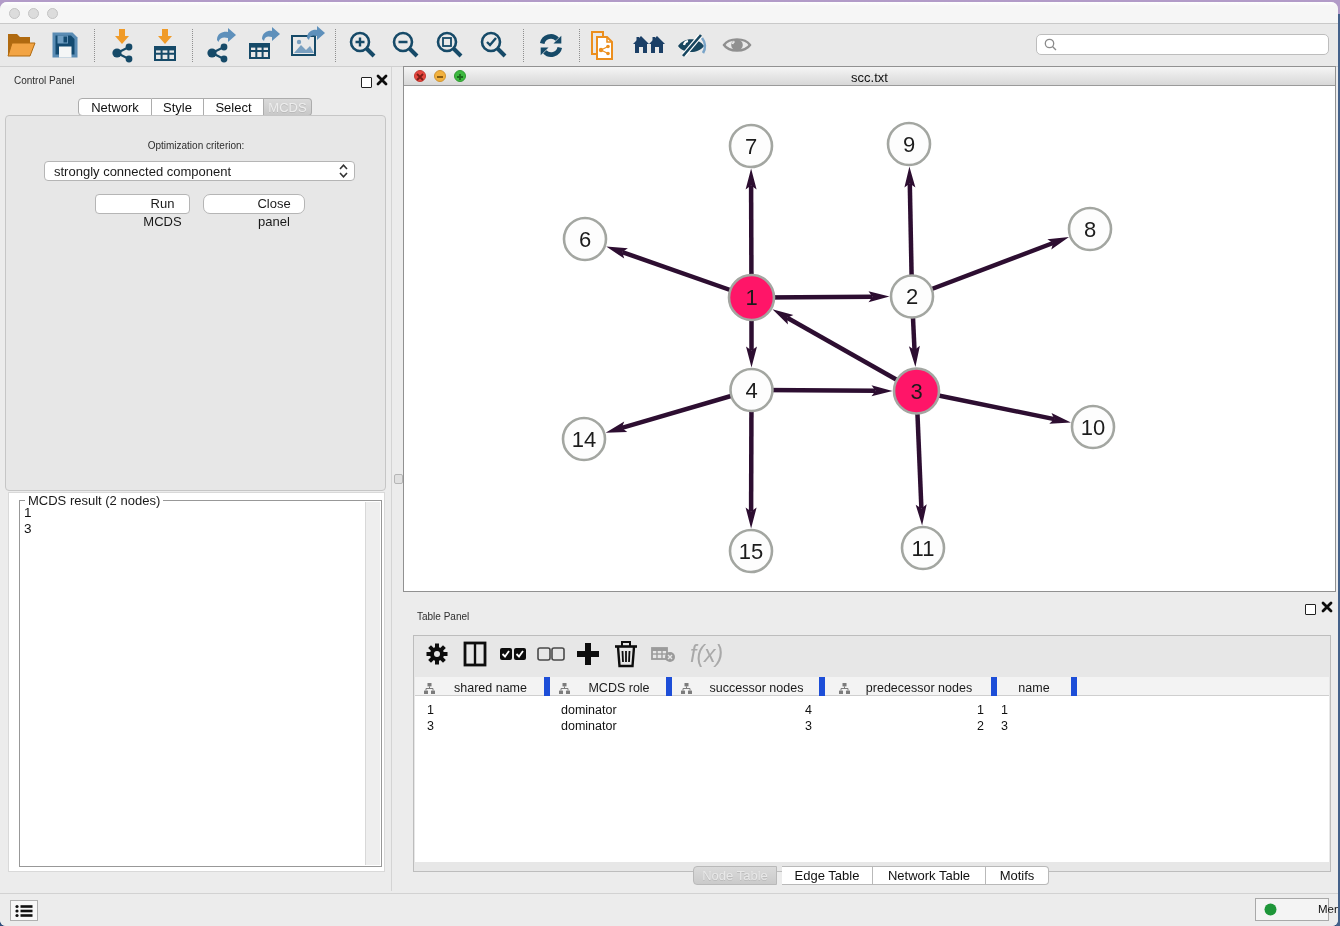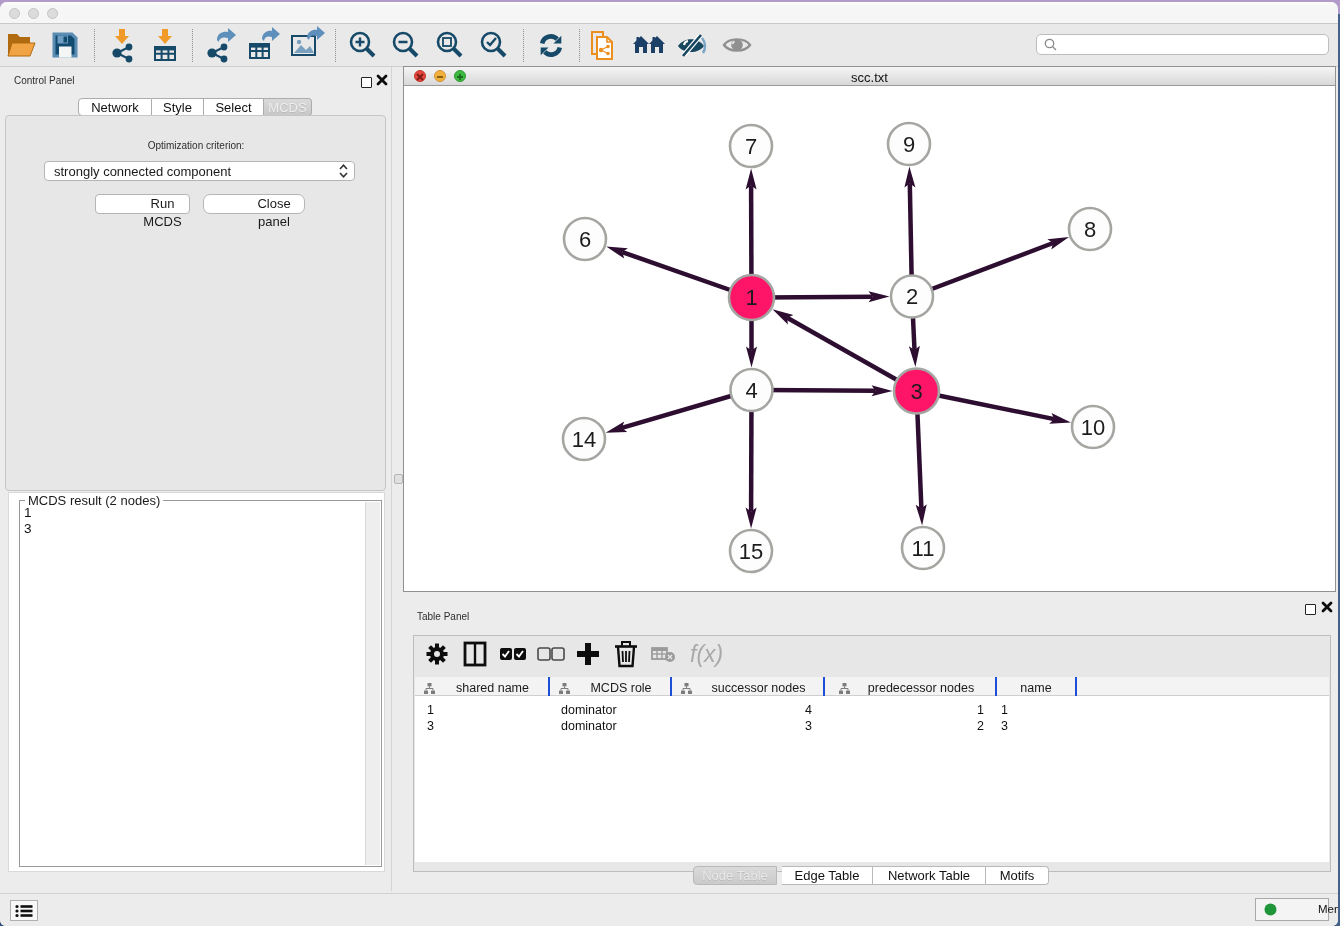--- a/index.html
+++ b/index.html
@@ -36,21 +36,21 @@
 #netwin { left:403px; top:64px; width:933px; height:526px; border:1px solid #919191; background:#fff; }
 #nettitle { position:absolute; left:0; top:0; width:931px; height:19px; background:linear-gradient(#f5f5f5, #d8d8d8); border-bottom:1px solid #9a9a9a; }
 .mtl { position:absolute; top:3px; width:12px; height:12px; border-radius:50%; }
 #netcanvas { position:absolute; left:0; top:20px; width:931px; height:504px; background:#fff; }
 
 #tpanel { left:403px; top:594px; width:935px; height:295px; background:#ececec; }
 #tbox { position:absolute; left:10px; top:33px; width:918px; height:237px; border:1px solid #bdbdbd; background:#e7e7e7;margin-top:6px; }
 #tbl-toolbar { position:absolute; left:0; top:0; width:916px; height:42px; }
 #thead { position:absolute; left:1px; top:41px; width:914px; height:19px; background:#f3f3f3; border-bottom:1px solid #cfcfcf; font-size:12.5px; color:#1a1a1a; }
 #tbody { position:absolute; left:1px; top:60px; width:914px; height:166px; background:#fff; font-size:12.5px; color:#111; }
-.hcol { position:absolute; top:0; height:19px; border-right:2px solid #1d4ed8; text-align:center; line-height:23px; }
+.hcol { position:absolute; top:0; height:19px; border-right:6px solid #1d4ed8; text-align:center; line-height:23px; }
 .hico { position:absolute; top:6px; width:11px; height:11px; }
 
 .btab { position:absolute; top:270px; height:19px; background:#fff; border:1px solid #b9b9b9; font-size:13px; color:#111; text-align:center; line-height:18px; }
 
 #statusbar { left:0; top:891px; width:1338px; height:33px; background:#ececec; border-top:1px solid #d2d2d2; }
 #memorybtn { position:absolute; right:9px; top:4px; width:74px; height:23px; background:#f4f4f4; border:1px solid #a9a9a9; font-size:11.5px; color:#111; }
 #listbtn { position:absolute; left:10px; top:6px; width:28px; height:21px; background:#f8f8f8; border:1px solid #b0b0b0; }
 svg text { font-family:"Liberation Sans",sans-serif; }
 </style>
 </head>

